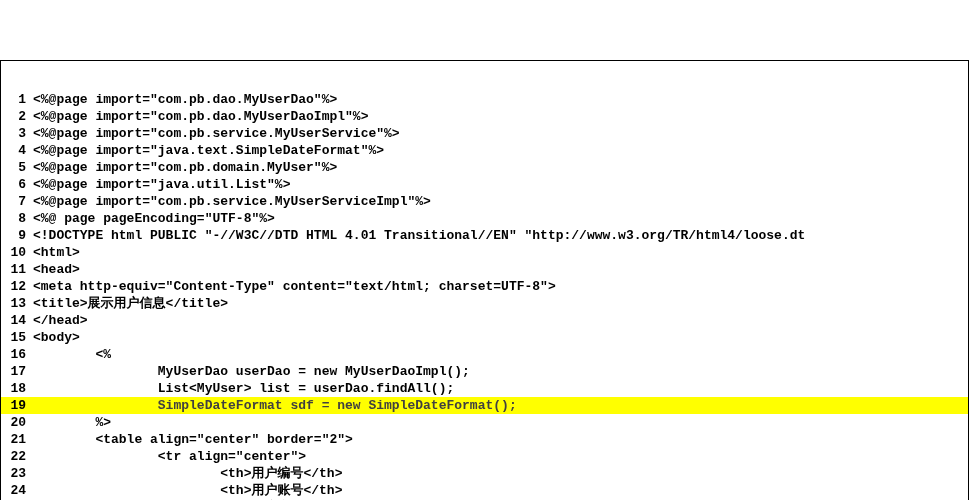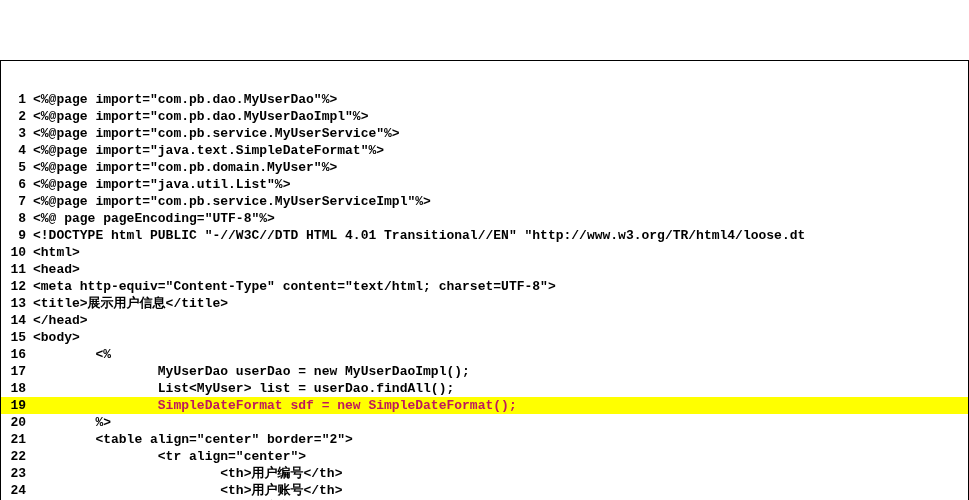--- a/index.html
+++ b/index.html
@@ -37,21 +37,21 @@
     user-select: none;
   }
   .code {
     flex: 1;
     padding-left: 2px;
   }
   .hl {
     background: #ffff00;
     justify-content: flex-end;
   }
-  .hl .code { color: #be185d; }
+  .hl .code { color: #404040; }
 </style>
 </head>
 <body>
 
 
 
 <div class="editor">
   <div class="code-area" id="code-area"><div class="line"><div class="gutter">1</div><div class="code">&lt;%@page import="com.pb.dao.MyUserDao"%&gt;</div></div><div class="line"><div class="gutter">2</div><div class="code">&lt;%@page import="com.pb.dao.MyUserDaoImpl"%&gt;</div></div><div class="line"><div class="gutter">3</div><div class="code">&lt;%@page import="com.pb.service.MyUserService"%&gt;</div></div><div class="line"><div class="gutter">4</div><div class="code">&lt;%@page import="java.text.SimpleDateFormat"%&gt;</div></div><div class="line"><div class="gutter">5</div><div class="code">&lt;%@page import="com.pb.domain.MyUser"%&gt;</div></div><div class="line"><div class="gutter">6</div><div class="code">&lt;%@page import="java.util.List"%&gt;</div></div><div class="line"><div class="gutter">7</div><div class="code">&lt;%@page import="com.pb.service.MyUserServiceImpl"%&gt;</div></div><div class="line"><div class="gutter">8</div><div class="code">&lt;%@ page pageEncoding="UTF-8"%&gt;</div></div><div class="line"><div class="gutter">9</div><div class="code">&lt;!DOCTYPE html PUBLIC "-//W3C//DTD HTML 4.01 Transitional//EN" "http://www.w3.org/TR/html4/loose.dt</div></div><div class="line"><div class="gutter">10</div><div class="code">&lt;html&gt;</div></div><div class="line"><div class="gutter">11</div><div class="code">&lt;head&gt;</div></div><div class="line"><div class="gutter">12</div><div class="code">&lt;meta http-equiv="Content-Type" content="text/html; charset=UTF-8"&gt;</div></div><div class="line"><div class="gutter">13</div><div class="code">&lt;title&gt;展示用户信息&lt;/title&gt;</div></div><div class="line"><div class="gutter">14</div><div class="code">&lt;/head&gt;</div></div><div class="line"><div class="gutter">15</div><div class="code">&lt;body&gt;</div></div><div class="line"><div class="gutter">16</div><div class="code">        &lt;%</div></div><div class="line"><div class="gutter">17</div><div class="code">                MyUserDao userDao = new MyUserDaoImpl();</div></div><div class="line"><div class="gutter">18</div><div class="code">                List&lt;MyUser&gt; list = userDao.findAll();</div></div><div class="line hl"><div class="gutter">19</div><div class="code">                SimpleDateFormat sdf = new SimpleDateFormat();</div></div><div class="line"><div class="gutter">20</div><div class="code">        %&gt;</div></div><div class="line"><div class="gutter">21</div><div class="code">        &lt;table align="center" border="2"&gt;</div></div><div class="line"><div class="gutter">22</div><div class="code">                &lt;tr align="center"&gt;</div></div><div class="line"><div class="gutter">23</div><div class="code">                        &lt;th&gt;用户编号&lt;/th&gt;</div></div><div class="line"><div class="gutter">24</div><div class="code">                        &lt;th&gt;用户账号&lt;/th&gt;</div></div><div class="line"><div class="gutter">25</div><div class="code">                        &lt;th&gt;用户密码&lt;/th&gt;</div></div></div>
   
 </div>

